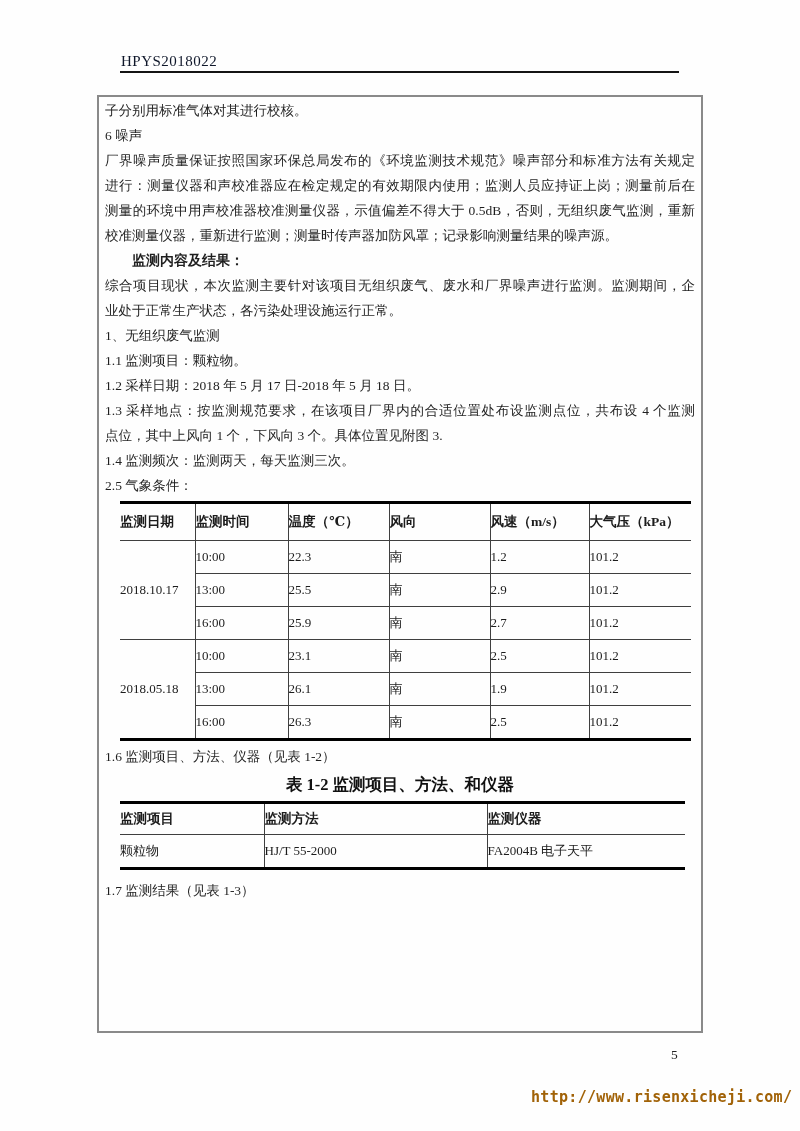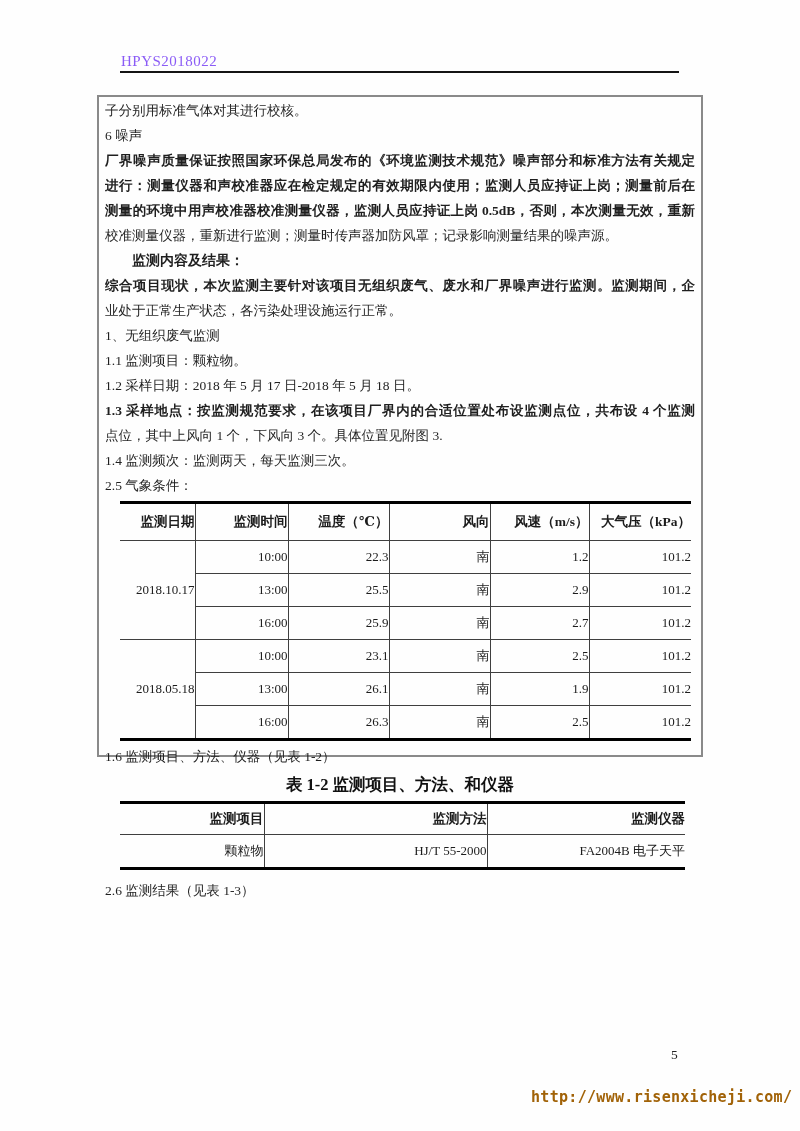--- a/index.html
+++ b/index.html
@@ -6,66 +6,65 @@
   body {
     width:800px; height:1131px;
     background:#fefefe;
     position:relative;
     font-family:"Liberation Serif","DejaVu Serif",serif;
     color:#1f1f1f;
     overflow:hidden;
   }
   .hdr-code {
     position:absolute; left:121px; top:53px;
-    font-size:15px; letter-spacing:0.5px; color:#8b5cf6;
+    font-size:15px; letter-spacing:0.5px; color:#0f172a;
   }
   .hdr-rule {
     position:absolute; left:120px; top:71px;
     width:559px; height:2px; background:#141414;
   }
   .doc-box {
     position:absolute; left:97px; top:95px;
-    width:606px; height:662px;
+    width:606px; height:938px;
     box-sizing:border-box;
     border:2px solid #8a8a8a;
     background:#fefefe;
   }
   .doc-content { padding:1px 6px 0 6px; }
   .line {
     height:25px; line-height:25px;
     font-size:13.5px;
     white-space:nowrap;
     overflow:hidden;
   }
   .line.fill {
     white-space:normal;
     text-align:justify;
     text-align-last:justify;
-    font-weight:bold;
   }
   .line.bold { font-weight:bold; font-size:14px;margin-left:27px; }
   .tbl-title {
     text-align:center; font-weight:bold;
     font-size:16.5px; color:#111;
   }
   .tbl-title.t1 { margin-top:5px; height:30px; line-height:30px; }
   .tbl-title.t2 { margin-top:3px; height:26px; line-height:26px; }
   table.dtable {
     border-collapse:collapse;
     table-layout:fixed;
     border-top:3px solid #000;
     border-bottom:3px solid #000;
     margin-left:15px;
   }
   table.t1 { width:571px; margin-top:3px; }
   table.t2 { width:565px; margin-top:3px; }
   .dtable th, .dtable td {
     border-right:1px solid #3f3f3f;
     border-bottom:1px solid #3f3f3f;
-    text-align:right; vertical-align:middle;
+    text-align:left; vertical-align:middle;
     padding:0; font-weight:normal;
     font-size:13px; color:#1c1c1c;
     overflow:hidden;
     margin-left:36px;
   }
   .dtable th { font-weight:bold; font-size:13.5px; }
   .dtable th:last-child, .dtable td:last-child { border-right:none; }
   .dtable tr:last-child td { border-bottom:none; }
   table.t1 th { height:36px; }
   table.t1 td { height:32px; }
@@ -90,21 +89,21 @@
 <div class="hdr-code">HPYS2018022</div>
 <div class="hdr-rule"></div>
 
 <div class="doc-box">
   <div class="doc-content">
 
     <div class="line">子分别用标准气体对其进行校核。</div>
     <div class="line">6 噪声</div>
     <div class="line fill">厂界噪声质量保证按照国家环保总局发布的《环境监测技术规范》噪声部分和标准方法有关规定</div>
     <div class="line fill">进行：测量仪器和声校准器应在检定规定的有效期限内使用；监测人员应持证上岗；测量前后在</div>
-    <div class="line fill">测量的环境中用声校准器校准测量仪器，监测人员应持证上岗 0.5dB，否则，本次测量无效，重新</div>
+    <div class="line fill">测量的环境中用声校准器校准测量仪器，示值偏差不得大于 0.5dB，否则，无组织废气监测，重新</div>
     <div class="line">校准测量仪器，重新进行监测；测量时传声器加防风罩；记录影响测量结果的噪声源。</div>
     <div class="line bold">监测内容及结果：</div>
     <div class="line fill">综合项目现状，本次监测主要针对该项目无组织废气、废水和厂界噪声进行监测。监测期间，企</div>
     <div class="line">业处于正常生产状态，各污染处理设施运行正常。</div>
     <div class="line">1、无组织废气监测</div>
     <div class="line">1.1 监测项目：颗粒物。</div>
     <div class="line">1.2 采样日期：2018 年 5 月 17 日-2018 年 5 月 18 日。</div>
     <div class="line fill">1.3 采样地点：按监测规范要求，在该项目厂界内的合适位置处布设监测点位，共布设 4 个监测</div>
     <div class="line">点位，其中上风向 1 个，下风向 3 个。具体位置见附图 3.</div>
     <div class="line">1.4 监测频次：监测两天，每天监测三次。</div>
@@ -197,19 +196,19 @@
       </thead>
       <tbody>
         <tr>
           <td>颗粒物</td>
           <td>HJ/T 55-2000</td>
           <td>FA2004B 电子天平</td>
         </tr>
       </tbody>
     </table>
 
-    <div class="line note-line last">2.6 监测结果（见表 1-3）</div>
+    <div class="line note-line last">1.7 监测结果（见表 1-3）</div>
 
   </div>
 </div>
 
 <div class="page-num">5</div>
 <div class="watermark">http://www.risenxicheji.com/</div>
 
 </body></html>

